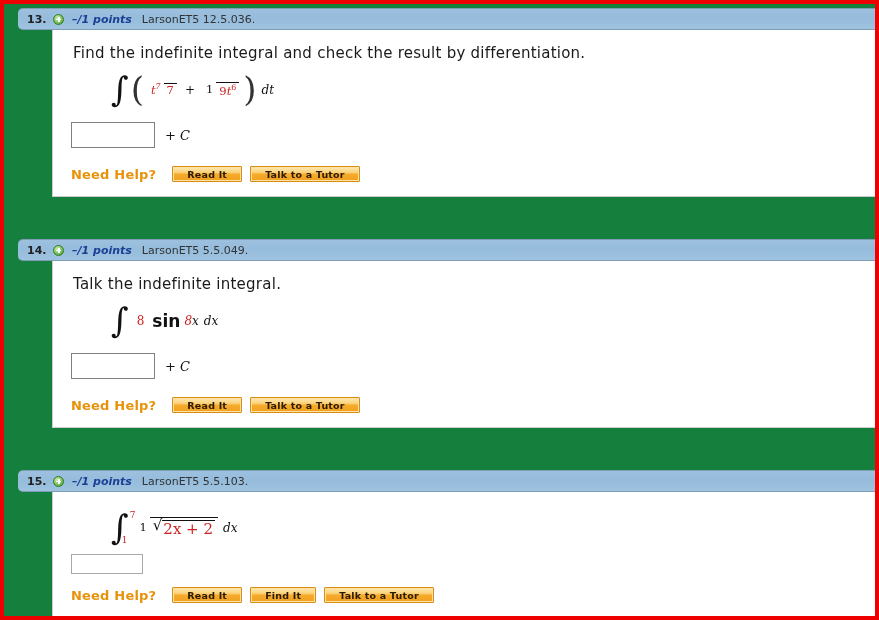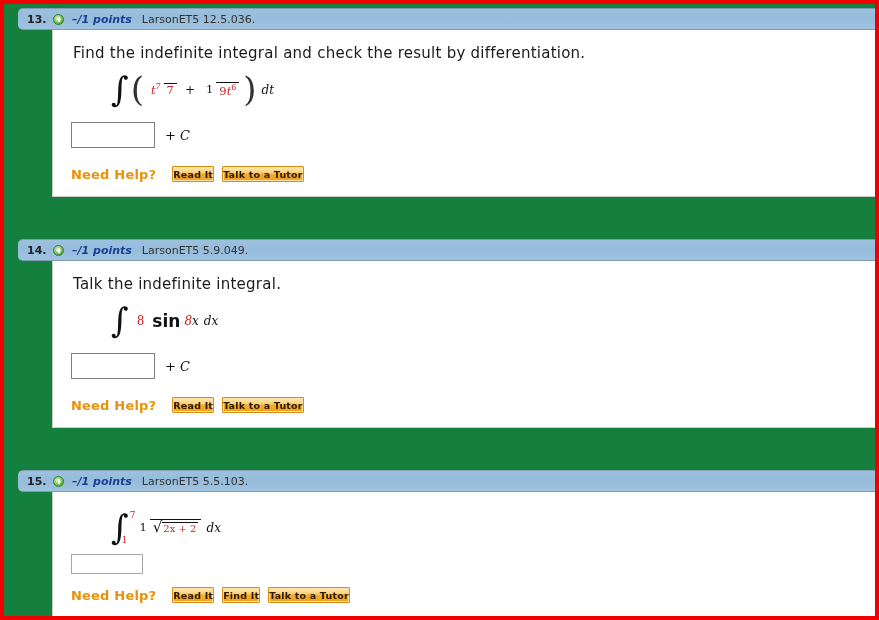--- a/index.html
+++ b/index.html
@@ -162,21 +162,21 @@
   }
   .sqrt .radical {
     font-size: 15px;
     line-height: 1;
     position: relative;
     top: -1px;
   }
   .sqrt .rad-body {
     border-top: 1px solid #111;
     padding: 0 2px 0 1px;
-    font-size: 10px;
+    font-size: 15px;
     margin-top: 1px;
   }
 
   
   .answer-row {
     display: flex;
     align-items: center;
     margin: 14px 0 0 8px;
   }
   input.answer-box {
@@ -211,21 +211,21 @@
     font-weight: bold;
     font-size: 13px;
     letter-spacing: 0.2px;
     margin-right: 16px;
   }
   .help-btn {
     display: inline-flex;
     align-items: center;
     justify-content: center;
     height: 16px;
-    padding: 0 0;
+    padding: 0 14px;
     margin-right: 8px;
     font-size: 9.5px;
     font-weight: bold;
     color: #2b1a00;
     background: linear-gradient(to bottom, #fde9b4 0%, #fbd27a 38%, #f6ab2c 52%, #f0a01f 100%);
     border: 1px solid #d98c12;
     box-shadow: inset 0 0 0 1px #fde3a8;
     border-radius: 1px;
     white-space: nowrap;
     cursor: pointer;
@@ -279,21 +279,21 @@
       </div>
     </div>
 
     <div class="spacer" style="height:42px;"></div>
 
     <div class="question">
       <div class="q-header">
         <span class="q-num">14.</span>
         <span class="plus-icon"></span>
         <span class="q-points">–/1 points</span>
-        <span class="q-ref">LarsonET5 5.9.049.</span>
+        <span class="q-ref">LarsonET5 5.5.049.</span>
       </div>
       <div class="q-body" style="min-height:143px;">
         <div class="prompt">Talk the indefinite integral.</div>
 
         <div class="math" style="margin-left:48px;">
           <span class="intsign">∫</span>
           <span class="op red" style="margin-left:6px;">8</span>
           <span class="op" style="font-family:'DejaVu Sans',sans-serif;font-size:17px;font-weight:bold;">sin</span>
           <span class="red ital" style="font-size:12px;">8</span>
           <span class="ital" style="font-size:12px;">x</span>

